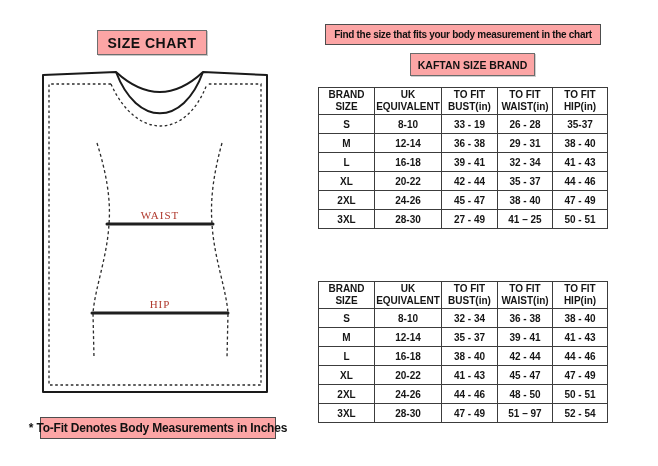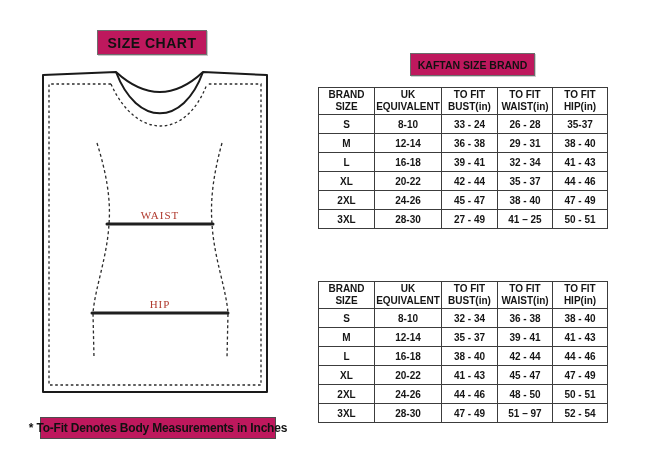--- a/index.html
+++ b/index.html
@@ -7,21 +7,21 @@
     position:relative;
     width:658px;height:466px;
     background:#fff;
     font-family:"Liberation Sans","DejaVu Sans",sans-serif;
     color:#111;
     overflow:hidden;
   }
   .boxed{
     position:absolute;
     border:1px solid #595959;
-    background:#be185d;
+    background:#fca5a5;
     display:flex;align-items:center;justify-content:center;
     font-weight:bold;
     text-align:center;
     box-sizing:border-box;
     white-space:nowrap;
   }
   .page-title-box{
     left:97px;top:30px;width:110px;height:25px;
     font-size:14px;letter-spacing:.5px;
     border-color:#6e6e6e;
@@ -96,20 +96,23 @@
     <text x="160" y="219" text-anchor="middle" font-size="11" letter-spacing="1" font-family="Liberation Serif, DejaVu Serif, serif" fill="#b03a2e">WAIST</text>
 
     <path d="M92,313 L228,313" stroke="#1f1f1f" stroke-width="3" stroke-linecap="round"></path>
     <text x="160" y="308" text-anchor="middle" font-size="11" letter-spacing="1" font-family="Liberation Serif, DejaVu Serif, serif" fill="#b03a2e">HIP</text>
   </svg>
 
   <div class="boxed footnote-box">
     <span>* To-Fit Denotes Body Measurements in Inches</span>
   </div>
 
+  <div class="boxed instruction-box">
+    <span>Find the size that fits your body measurement in the chart</span>
+  </div>
 
   <div class="boxed chart-title-box kaftan-title-box">
     <span>KAFTAN SIZE BRAND</span>
   </div>
 
   <table class="size-table kaftan">
     <colgroup>
       <col style="width:56px">
         <col style="width:67px">
         <col style="width:56px">
@@ -137,21 +140,21 @@
           <th>
             <div>TO FIT</div>
             <div>HIP(in)</div>
           </th>
         </tr>
       </thead>
     <tbody>
         <tr>
           <td>S</td>
           <td>8-10</td>
-          <td>33 - 24</td>
+          <td>33 - 19</td>
           <td>26 - 28</td>
           <td>35-37</td>
         </tr>
         <tr>
           <td>M</td>
           <td>12-14</td>
           <td>36 - 38</td>
           <td>29 - 31</td>
           <td>38 - 40</td>
         </tr>

